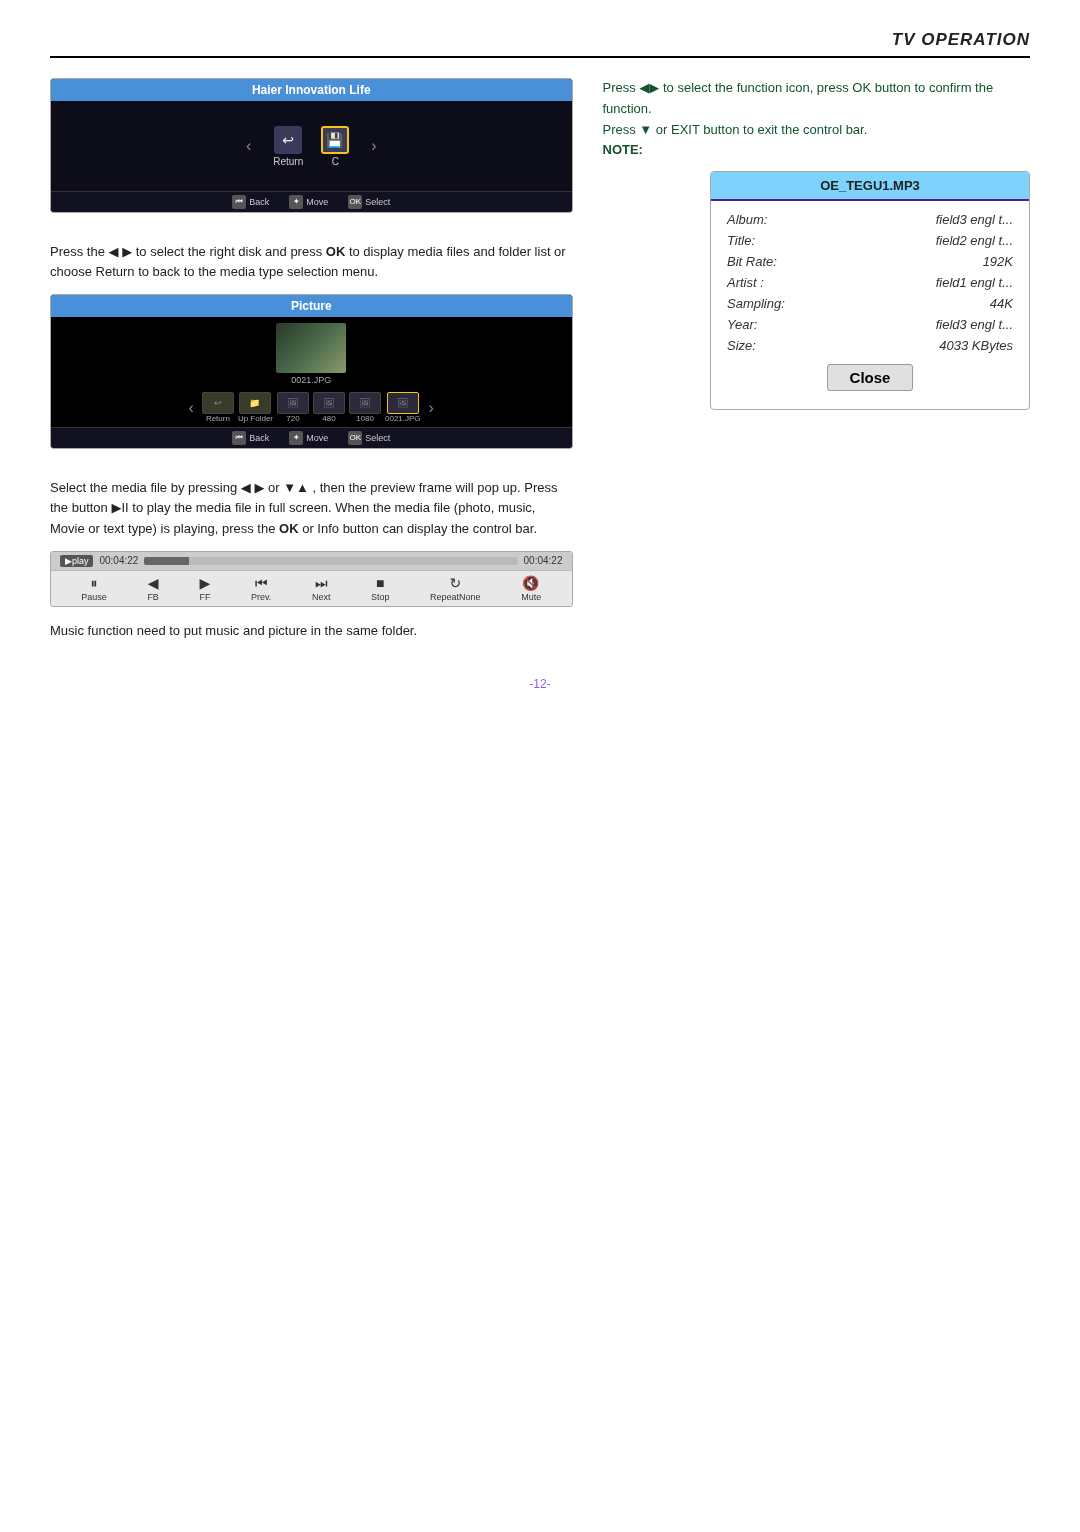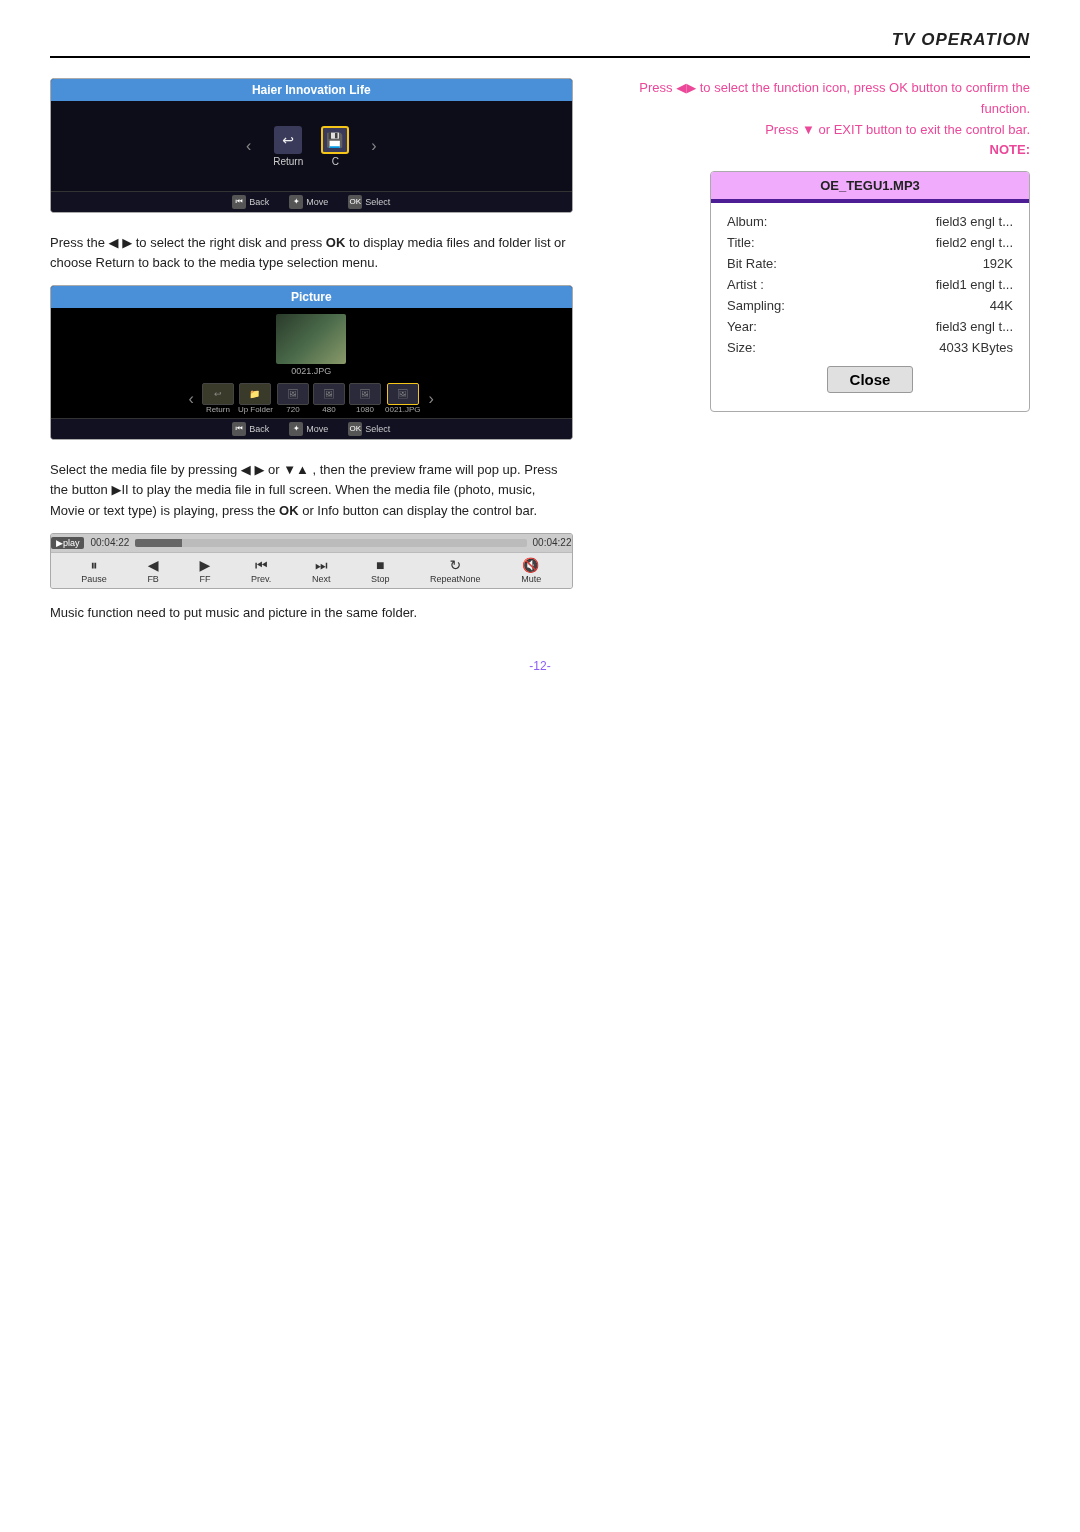--- a/index.html
+++ b/index.html
@@ -36,21 +36,21 @@
       flex: 1.1;
     }
     .right-col {
       flex: 0.9;
     }
 
     
     .screen-box {
       border: 1.5px solid #aaa;
       border-radius: 4px;
-      margin-bottom: 20px;
+      margin-bottom: 29px;
       overflow: hidden;
       background: #1a1a2e;
     }
     .screen-title-bar {
       background: #4a90d9;
       color: #fff;
       text-align: center;
       font-size: 12px;
       padding: 4px 0;
       font-weight: bold;
@@ -203,21 +203,21 @@
       border: 1.5px solid #aaa;
       border-radius: 3px;
       overflow: hidden;
       margin-bottom: 14px;
       background: #ddd;
     }
     .progress-row {
       background: #ccc;
       display: flex;
       align-items: center;
-      padding: 3px 0;
+      padding: 3px 9px;
       gap: 6px;
       font-size: 10px;
     }
     .play-badge {
       background: #555;
       color: #fff;
       font-size: 9px;
       padding: 1px 5px;
       border-radius: 2px;
     }
@@ -267,36 +267,37 @@
     
     .info-panel {
       border: 1.5px solid #aaa;
       border-radius: 4px;
       overflow: hidden;
       max-width: 320px;
       margin-left: auto;
       margin-top: 10px;
     }
     .info-panel-title {
-      background: #f0abfc;
+      background: #7dd3fc;
       text-align: center;
       font-size: 13px;
       font-weight: bold;
       padding: 6px 0;
-      border-bottom: 4px solid #4c1d95;
+      border-bottom: 2px solid #4c1d95;
     }
     .info-panel-body {
       padding: 8px 16px;
     }
     .info-row {
       display: flex;
       justify-content: space-between;
       font-size: 13px;
       padding: 3px 0;
       color: #222;
+      font-style: italic;
     }
     .info-label {
       font-weight: normal;
       color: #333;
       min-width: 80px;
     }
     .info-value {
       color: #333;
       text-align: right;
     }
@@ -311,23 +312,22 @@
       padding: 4px 22px;
       font-size: 15px;
       cursor: pointer;
       font-weight: bold;
     }
 
     
     .right-instructions {
       font-size: 13px;
       line-height: 1.6;
-      color: #ec4899;
+      color: #14532d;
       margin-bottom: 4px;
-      text-align: right;
     }
     .note-label {
       font-weight: bold;
       font-size: 13px;
     }
 
     
     .page-footer {
       text-align: center;
       margin-top: 24px;

